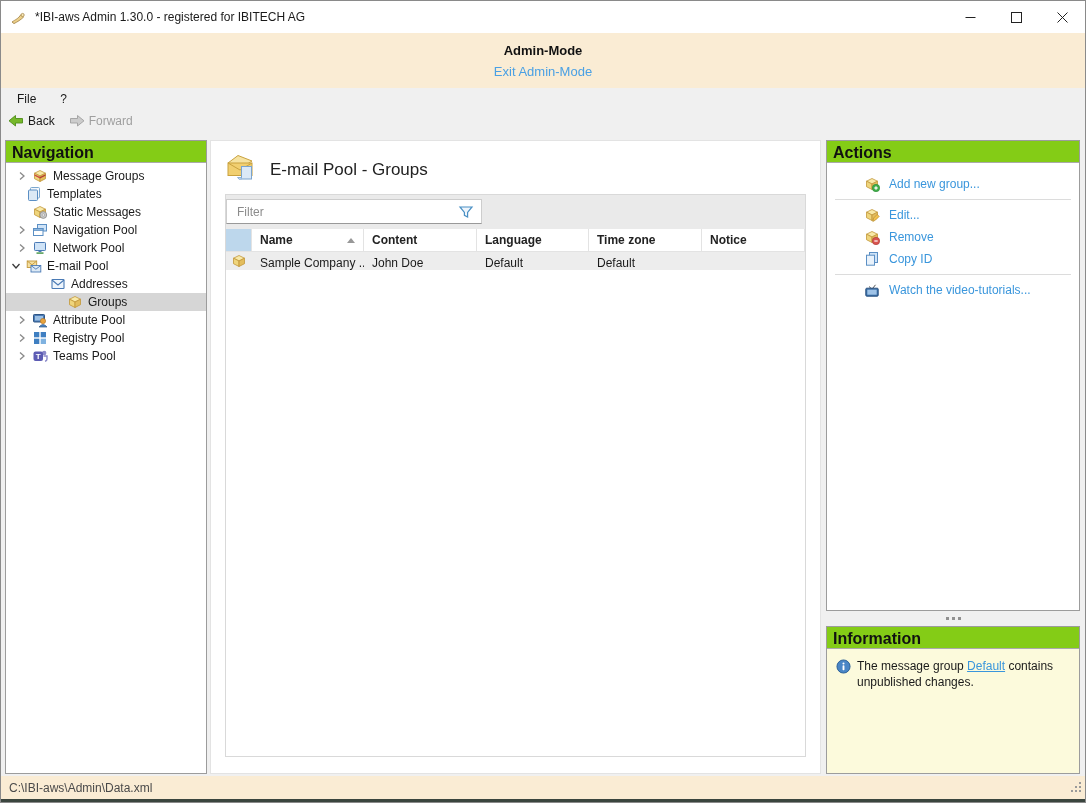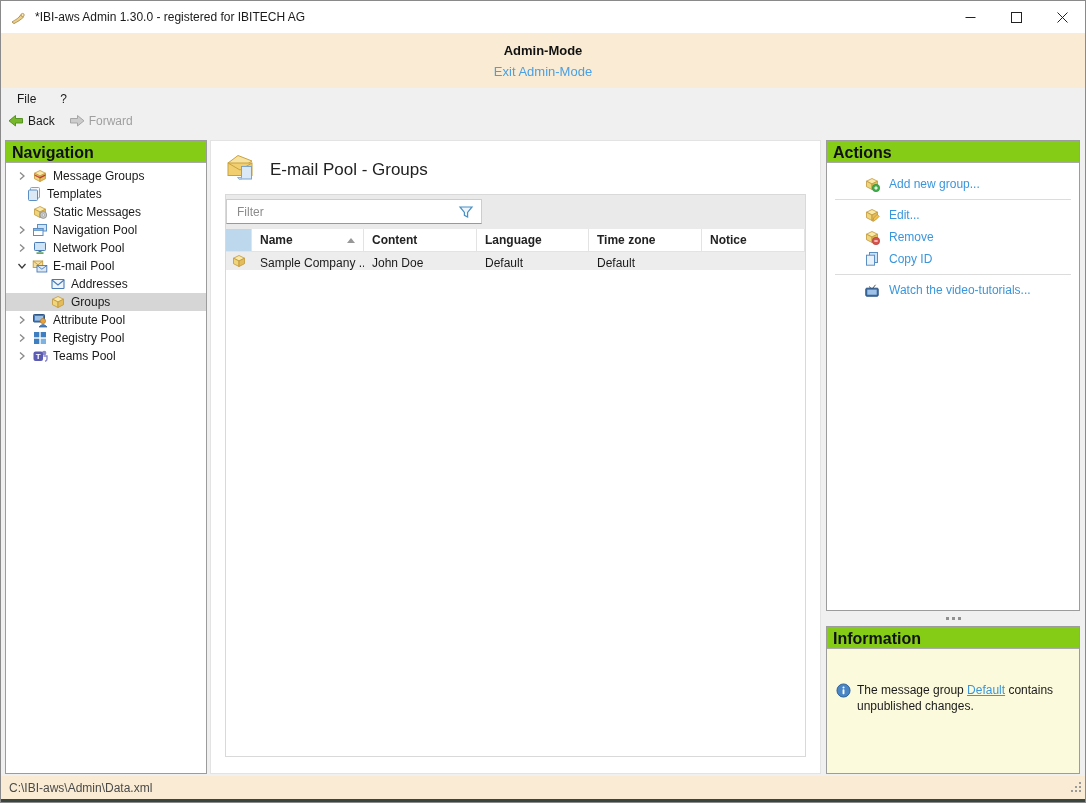--- a/index.html
+++ b/index.html
@@ -60,21 +60,21 @@
   .table-filler{flex:1;background:#fff;}
 
   .right-col{flex:0 0 254px;width:254px;display:flex;flex-direction:column;min-height:0;}
   .actions-panel{flex:1;border:1px solid #9c9c9c;background:#fff;display:flex;flex-direction:column;min-height:0;overflow:hidden;}
   .actions-body{padding-top:10px;}
   .action-item{display:flex;align-items:center;gap:9px;padding:3px 0 3px 9px;font-size:12px;color:#3a96dc;cursor:pointer;white-space:nowrap;margin-left:28px;}
   .action-sep{height:1px;background:#dcdcdc;margin:4px 8px;}
   .splitter{flex:0 0 15px;display:flex;align-items:center;justify-content:center;gap:3px;cursor:row-resize;}
   .splitter i{width:3px;height:3px;background:#909090;display:block;}
   .info-panel{flex:0 0 148px;border:1px solid #9c9c9c;background:#fcfadc;display:flex;flex-direction:column;box-sizing:border-box;}
-  .info-body{padding:9px 10px 0 8px;font-size:12px;color:#1a1a1a;line-height:16px;display:flex;gap:6px;align-items:flex-start;margin-top:24px;}
+  .info-body{padding:9px 10px 0 8px;font-size:12px;color:#1a1a1a;line-height:16px;display:flex;gap:6px;align-items:flex-start;}
   .info-text a{color:#3a96dc;text-decoration:underline;cursor:pointer;}
 
   .statusbar{flex:0 0 23px;background:#faecd4;display:flex;align-items:center;font-size:12px;color:#4a4a4a;padding-left:8px;position:relative;}
   .grip{position:absolute;right:3px;bottom:3px;cursor:nwse-resize;}
   .bottom-edge{flex:0 0 3px;background:#3a453e;}
 </style>
 </head>
 <body>
 
 <div class="window">
@@ -204,21 +204,21 @@
             </span>
             <span class="icon">
               <svg width="16" height="16" viewBox="0 0 16 16">
                 <rect x="2.5" y="2.5" width="11" height="8" rx="0.8" fill="#cfe3f7" stroke="#4a7ab5"></rect>
                 <rect x="6.5" y="10.5" width="3" height="1.6" fill="#4a7ab5"></rect>
                 <rect x="4.5" y="12.3" width="7" height="1.6" fill="#58a05a"></rect>
               </svg>
             </span>
             <span class="lbl">Network Pool</span>
           </div>
-          <div class="tree-item" style="padding-left: 6px;">
+          <div class="tree-item" style="">
             <span class="chev">
               <svg width="14" height="14" viewBox="0 0 14 14">
                 <path d="M3.5,5 L7,9 L10.5,5" fill="none" stroke="#3a3a3a" stroke-width="1.3"></path>
               </svg>
             </span>
             <span class="icon">
               <svg width="16" height="16" viewBox="0 0 16 16">
                 <rect x="1.2" y="3" width="9.5" height="6.5" fill="#f5dfa0" stroke="#c2973a" stroke-width="0.9"></rect>
                 <path d="M1.2,3 L6,6.8 L10.7,3" fill="none" stroke="#c2973a" stroke-width="0.9"></path>
                 <rect x="5" y="7.5" width="9.8" height="6.5" fill="#dce9f5" stroke="#4a7ab5" stroke-width="0.9"></rect>
@@ -230,21 +230,21 @@
           <div class="tree-item" style="padding-left: 24px;">
             <span class="chev"></span>
             <span class="icon">
               <svg width="16" height="16" viewBox="0 0 16 16">
                 <rect x="2" y="3.5" width="12" height="9" rx="0.6" fill="#eef5fc" stroke="#4a7ab5" stroke-width="1.1"></rect>
                 <path d="M2,4 L8,9 L14,4" fill="none" stroke="#4a7ab5" stroke-width="1.1"></path>
               </svg>
             </span>
             <span class="lbl">Addresses</span>
           </div>
-          <div class="tree-item selected" style="padding-left: 24px; text-align: center;">
+          <div class="tree-item selected" style="padding-left: 41px; text-align: center;">
             <span class="chev"></span>
             <span class="icon">
               <svg width="16" height="16" viewBox="0 0 16 16">
                 <polygon points="8,2.5 13.5,5.2 8,8 2.5,5.2" fill="#f8e9a8" stroke="#c2973a" stroke-width="0.8"></polygon>
                 <polygon points="2.5,5.2 8,8 8,13.5 2.5,10.7" fill="#efd57c" stroke="#c2973a" stroke-width="0.8"></polygon>
                 <polygon points="13.5,5.2 8,8 8,13.5 13.5,10.7" fill="#e3bd5d" stroke="#c2973a" stroke-width="0.8"></polygon>
               </svg>
             </span>
             <span class="lbl">Groups</span>
           </div>

